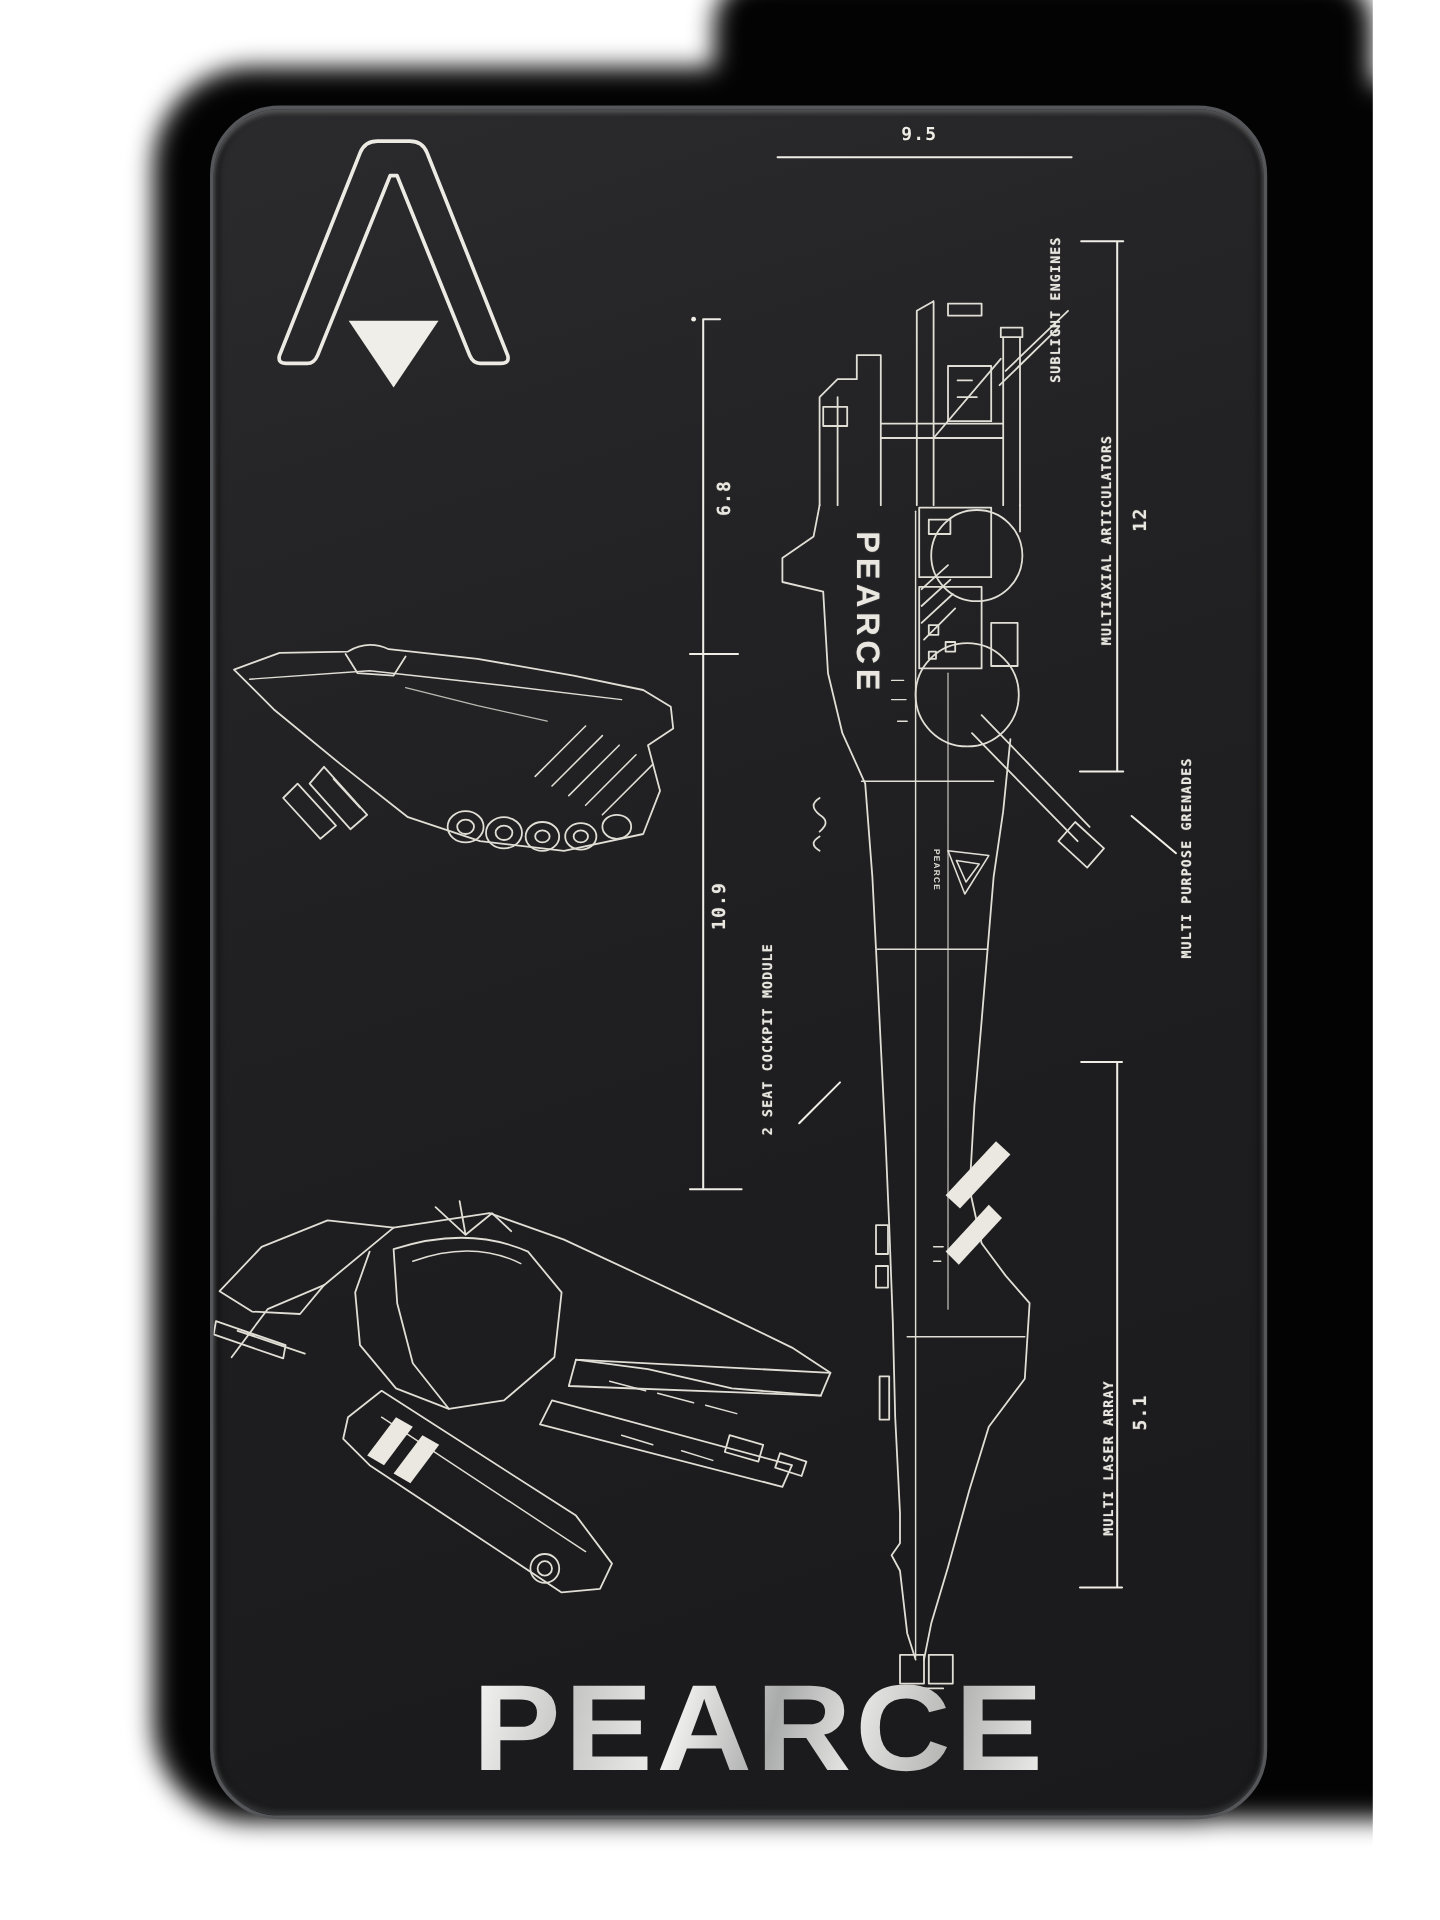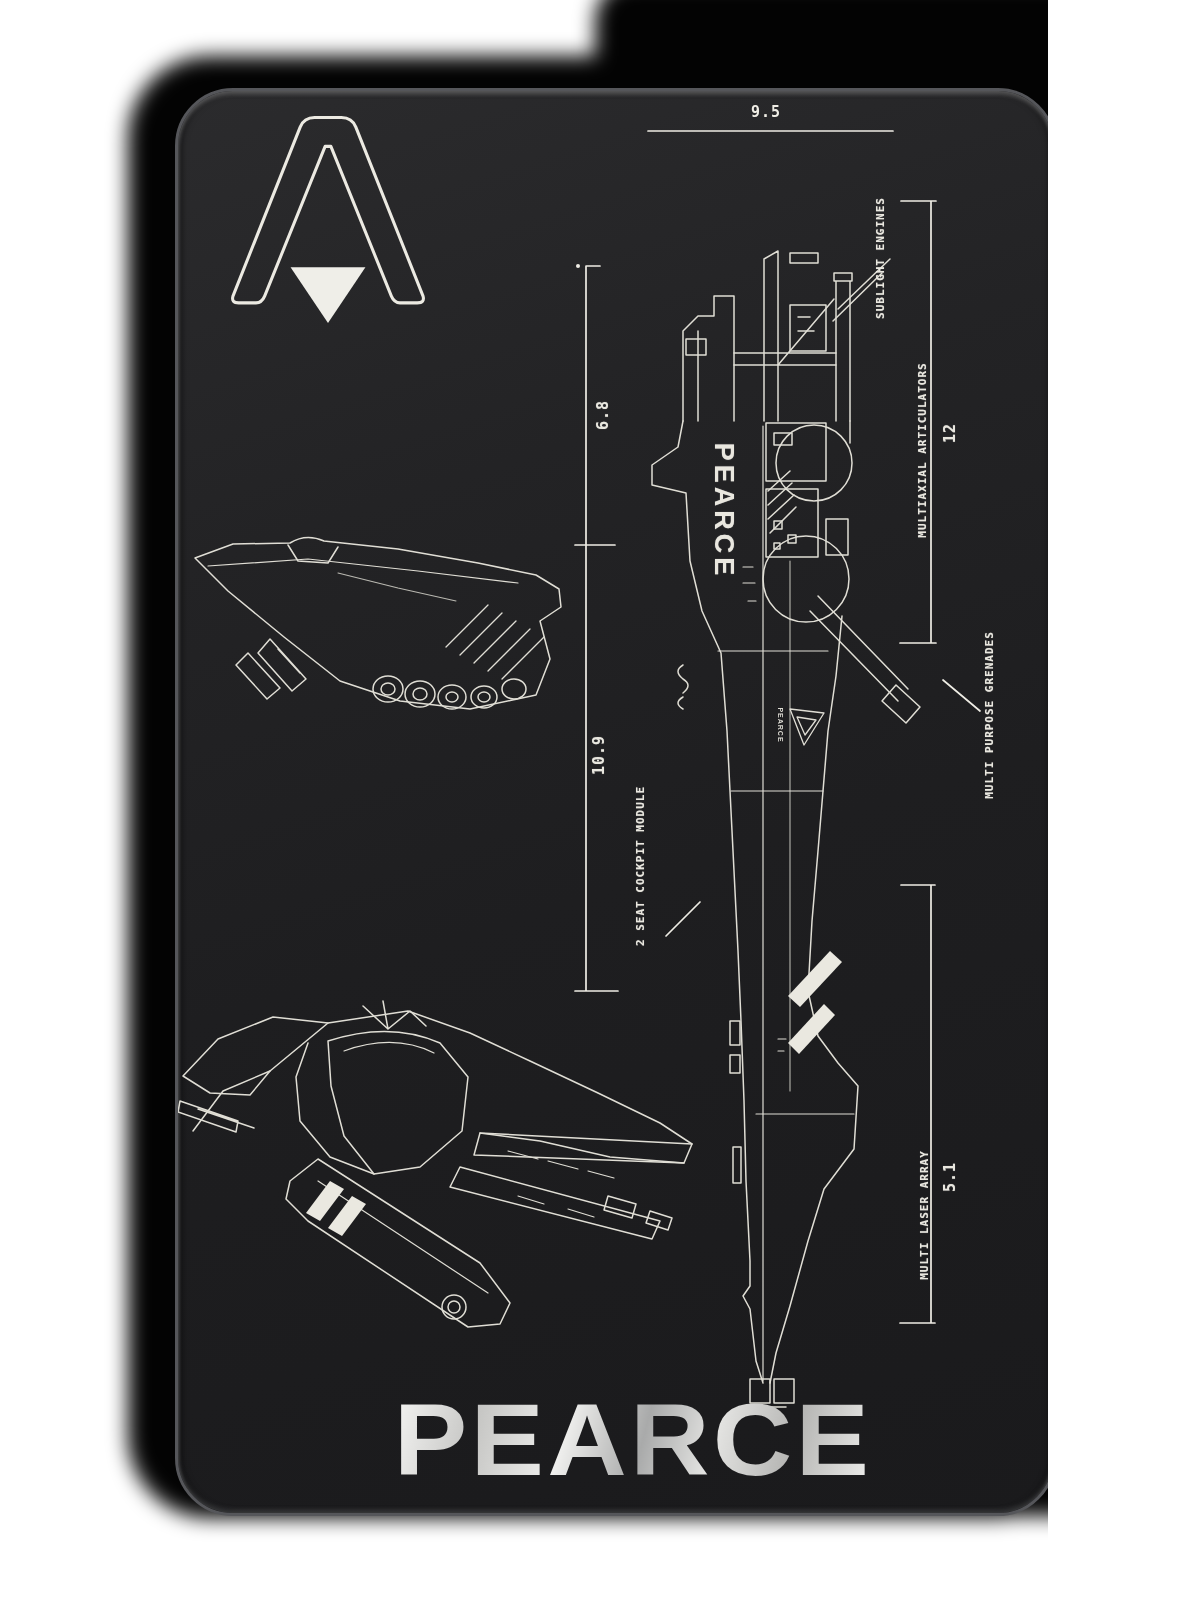--- a/index.html
+++ b/index.html
@@ -1,16 +1,16 @@
 <!DOCTYPE html>
 <html><head>
 <meta charset="utf-8">
 <style>
   html,body{margin:0;padding:0;background:#ffffff;}
-  .page{position:relative;width:1048px;height:1600px;background:#ffffff;overflow:hidden;
+  .page{position:relative;width:1144px;height:1600px;background:#ffffff;overflow:hidden;
         font-family:"Liberation Sans",sans-serif;}
   
   .photo{position:absolute;inset:0;filter:blur(10px);}
   .photo .b{position:absolute;background:#030303;}
   .b1{left:128px;top:56px;width:948px;height:1462px;border-radius:82px;}
   .b2{left:595px;top:-20px;width:548px;height:340px;border-radius:40px;}
   .b3{left:955px;top:70px;width:260px;height:1446px;border-radius:60px;}
   
   .card{position:absolute;left:175px;top:88px;width:875px;height:1422px;
         border-radius:58px;

